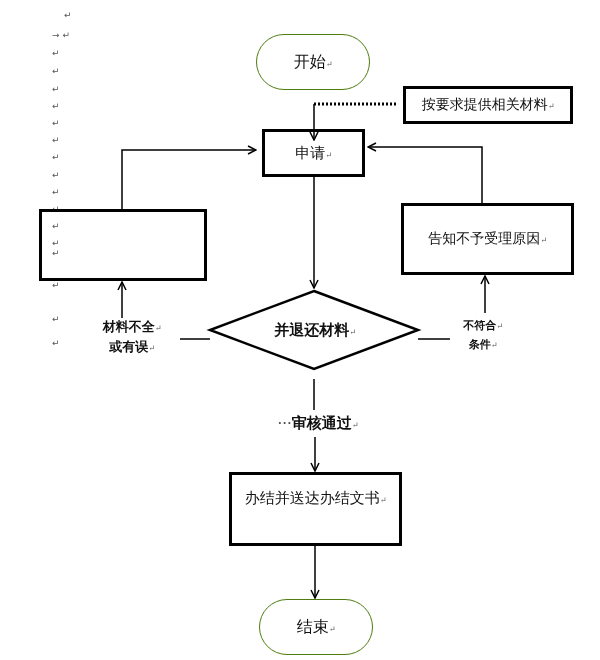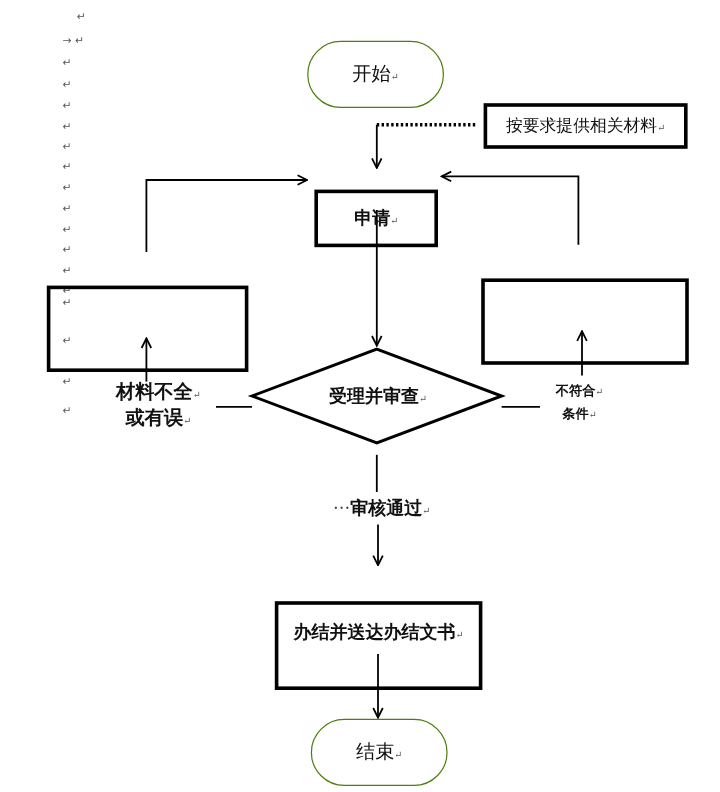--- a/index.html
+++ b/index.html
@@ -5,21 +5,21 @@
   html, body { margin: 0; padding: 0; background: #ffffff; }
   body { width: 600px; height: 660px; position: relative; overflow: hidden;
          font-family: "DejaVu Serif", "Liberation Serif", serif; color: #111; }
   .para-mark { position: absolute; left: 52px; font-size: 9px; color: #555;
                font-family: "DejaVu Sans", sans-serif; }
   svg.lines { position: absolute; left: 0; top: 0; }
   .node { position: absolute; display: flex; align-items: center; justify-content: center;
           flex-direction: column; box-sizing: border-box; text-align: center; }
   .terminal { border: 1px solid #4d7c0f; border-radius: 28px; font-size: 16px; }
   .box { border: 3px solid #000; }
-  .bold { font-weight: bold; margin-top: 29px; }
+  .bold { font-weight: normal; }
   .lbl { position: absolute; font-size: 14px; font-weight: bold; text-align: center; line-height: 18px; }
   .rm::after { content: "↵"; font-size: 8px; font-weight: normal; color: #555; }
 </style>
 </head>
 <body>
 
 <div>
   <span class="para-mark" style="left:64px;top:10px">↵</span>
   <span class="para-mark" style="top:30px">→ <span>↵</span></span>
   <span class="para-mark" style="top:48px">↵</span>
@@ -79,27 +79,28 @@
 </div>
 
 <div class="node box bold" style="left:262px;top:129px;width:103px;height:48px;font-size:15px;">
   <span class="rm">申请</span>
 </div>
 
 <div class="node box bold" style="left:39px;top:209px;width:168px;height:72px;font-size:15px;line-height:28px;">
 </div>
 
 <div class="node box bold" style="left:401px;top:203px;width:173px;height:72px;font-size:14px;line-height:28px;">
+  <span class="rm">告知不予受理原因</span>
 </div>
 
 <div class="lbl" style="left:240px;top:321px;width:150px;font-size:15px;">
-  <span class="rm">受理并审查</span>
+  <span class="rm">并退还材料</span>
 </div>
 
-<div class="lbl" style="left:82px;top:318px;width:100px;font-size:16px;">
+<div class="lbl" style="left:82px;top:318px;width:100px;font-size:13px;">
   <div class="rm">材料不全</div>
   <div class="rm">或有误</div>
 </div>
 
 <div class="lbl" style="left:448px;top:317px;width:70px;font-size:11px;">
   <div class="rm">不符合</div>
   <div class="rm">条件</div>
 </div>
 
 <div class="lbl" style="left:248px;top:414px;width:140px;font-size:15px;">

